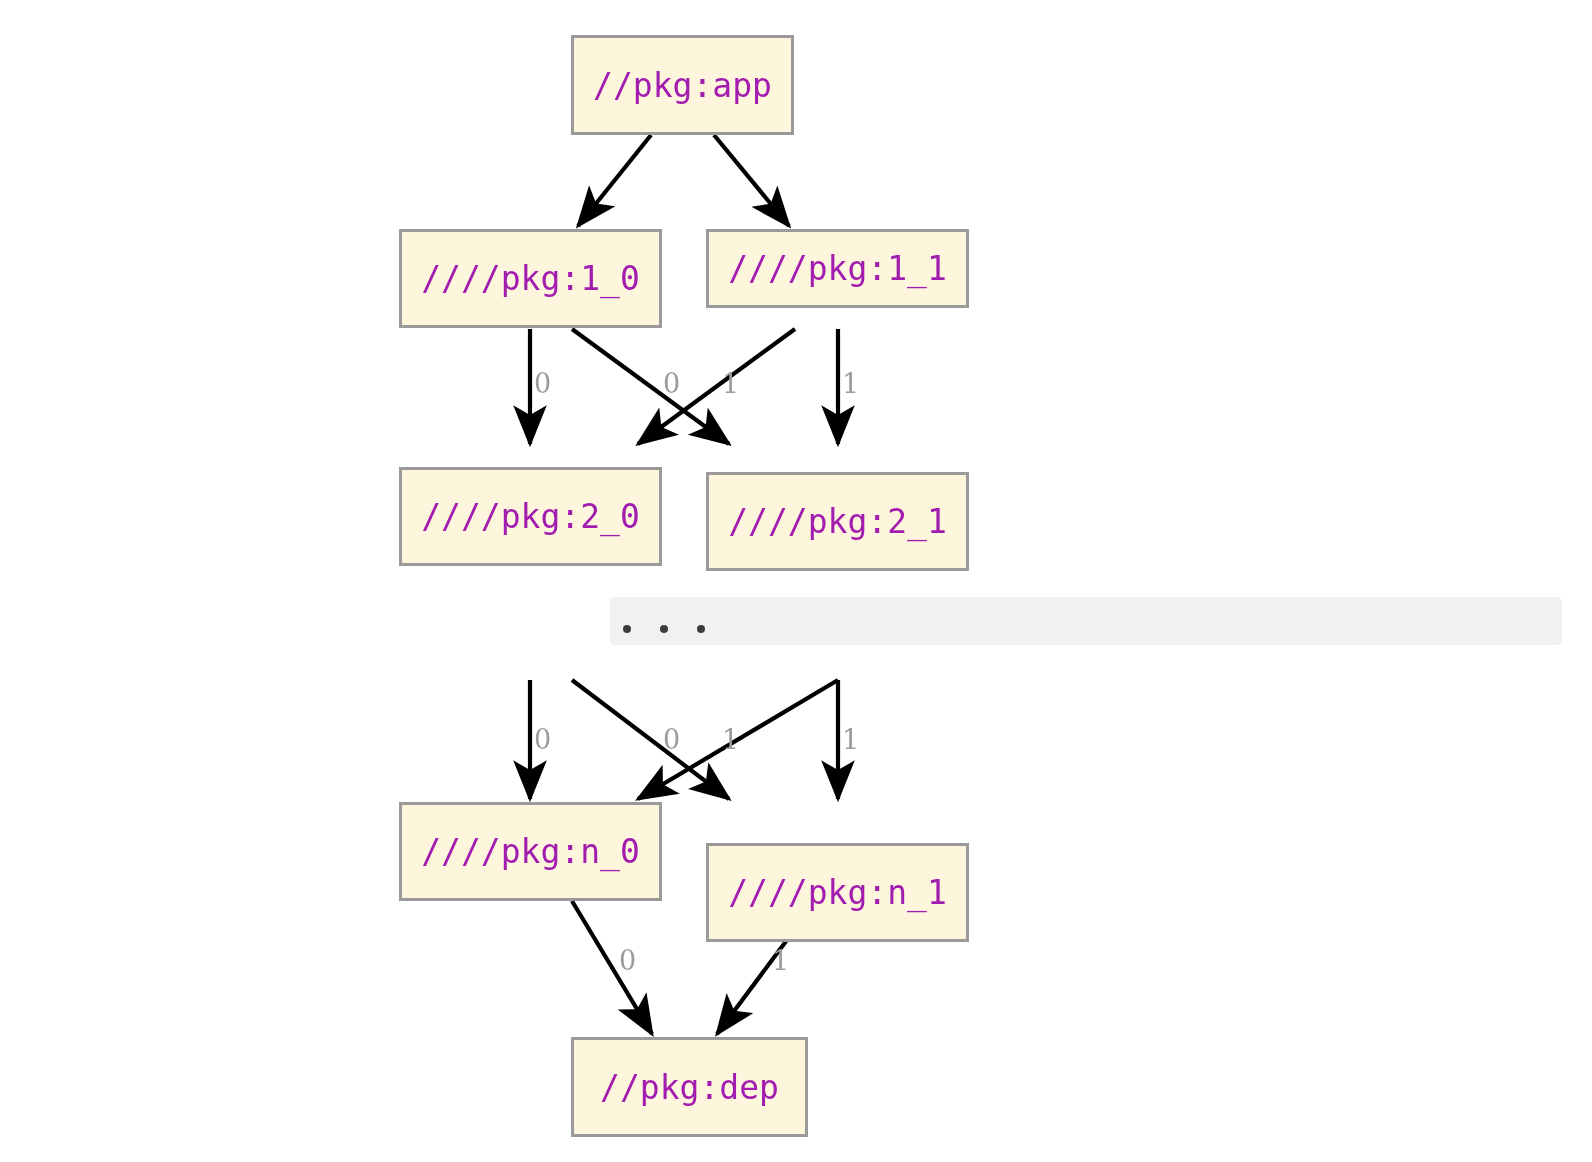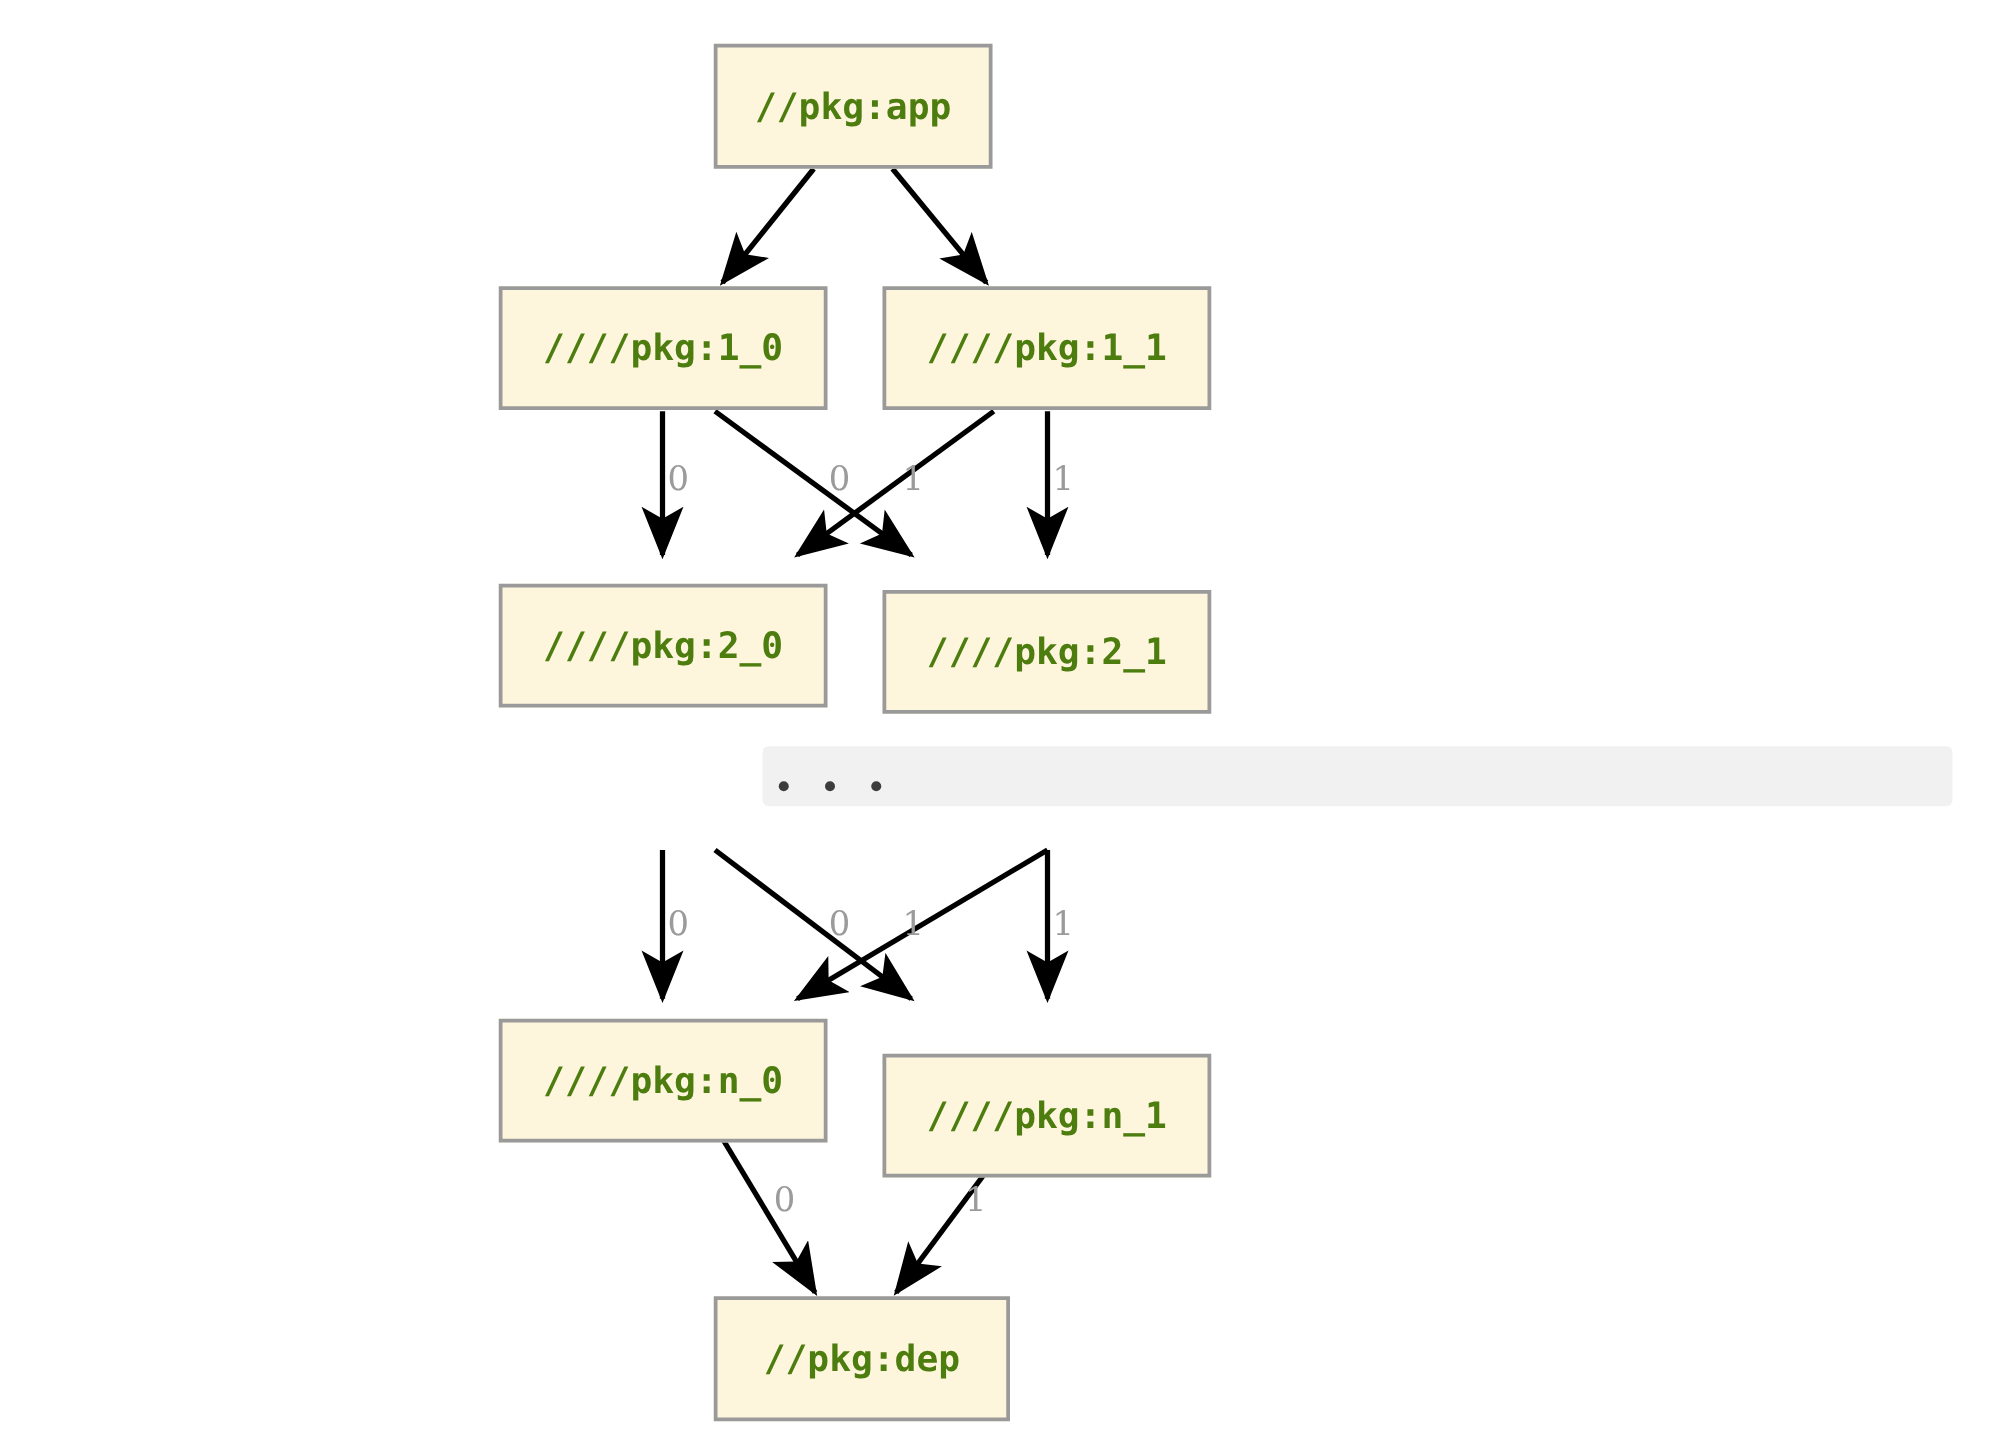--- a/index.html
+++ b/index.html
@@ -32,26 +32,25 @@
     box-sizing: border-box;
     background: #fdf6dc;
     border: 3px solid #9a9a9a;
     display: flex;
     align-items: center;
     justify-content: center;
     z-index: 3;
   }
   .gnode-label {
     font-family: "DejaVu Sans Mono", "Liberation Mono", monospace;
-    font-size: 29px;
-    color: #4d7c0f;
+    font-size: 33px;
+    color: #a21caf;
     letter-spacing: 0px;
     white-space: nowrap;
     line-height: 1;
-    font-weight: bold;
   }
   .edge-label {
     position: absolute;
     font-family: "DejaVu Serif", "Liberation Serif", serif;
     font-size: 27px;
     color: #9b9b9b;
     z-index: 4;
     white-space: nowrap;
     line-height: 1;
   }
@@ -104,30 +103,30 @@
       </g>
   </svg>
 
   <div id="nodes-layer">
       <div class="gnode" style="left: 571px; top: 35px; width: 223px; height: 100px; background: rgb(253, 246, 220); border-color: rgb(154, 154, 154);">
         <span class="gnode-label">//pkg:app</span>
       </div>
       <div class="gnode" style="left: 399px; top: 229px; width: 263px; height: 99px; background: rgb(253, 246, 220); border-color: rgb(154, 154, 154);">
         <span class="gnode-label">////pkg:1_0</span>
       </div>
-      <div class="gnode" style="left: 706px; top: 229px; width: 263px; height: 99px; background: rgb(253, 246, 220); border-color: rgb(154, 154, 154);">
+      <div class="gnode" style="left: 706px; top: 229px; width: 263px; height: 79px; background: rgb(253, 246, 220); border-color: rgb(154, 154, 154);">
         <span class="gnode-label">////pkg:1_1</span>
       </div>
       <div class="gnode" style="left: 399px; top: 447px; width: 263px; height: 99px; background: rgb(253, 246, 220); border-color: rgb(154, 154, 154); margin-top: 20px;">
         <span class="gnode-label">////pkg:2_0</span>
       </div>
       <div class="gnode" style="left: 706px; top: 472px; width: 263px; height: 99px; background: rgb(253, 246, 220); border-color: rgb(154, 154, 154);">
         <span class="gnode-label">////pkg:2_1</span>
       </div>
-      <div class="gnode" style="left: 399px; top: 802px; width: 263px; height: 99px; background: rgb(253, 246, 220); border-color: rgb(154, 154, 154); margin-top: 13px;">
+      <div class="gnode" style="left: 399px; top: 802px; width: 263px; height: 99px; background: rgb(253, 246, 220); border-color: rgb(154, 154, 154);">
         <span class="gnode-label">////pkg:n_0</span>
       </div>
       <div class="gnode" style="left: 706px; top: 802px; width: 263px; height: 99px; background: rgb(253, 246, 220); border-color: rgb(154, 154, 154); margin-top: 41px;">
         <span class="gnode-label">////pkg:n_1</span>
       </div>
       <div class="gnode" style="left: 571px; top: 1037px; width: 237px; height: 100px; background: rgb(253, 246, 220); border-color: rgb(154, 154, 154);">
         <span class="gnode-label">//pkg:dep</span>
       </div>
     </div>
 

